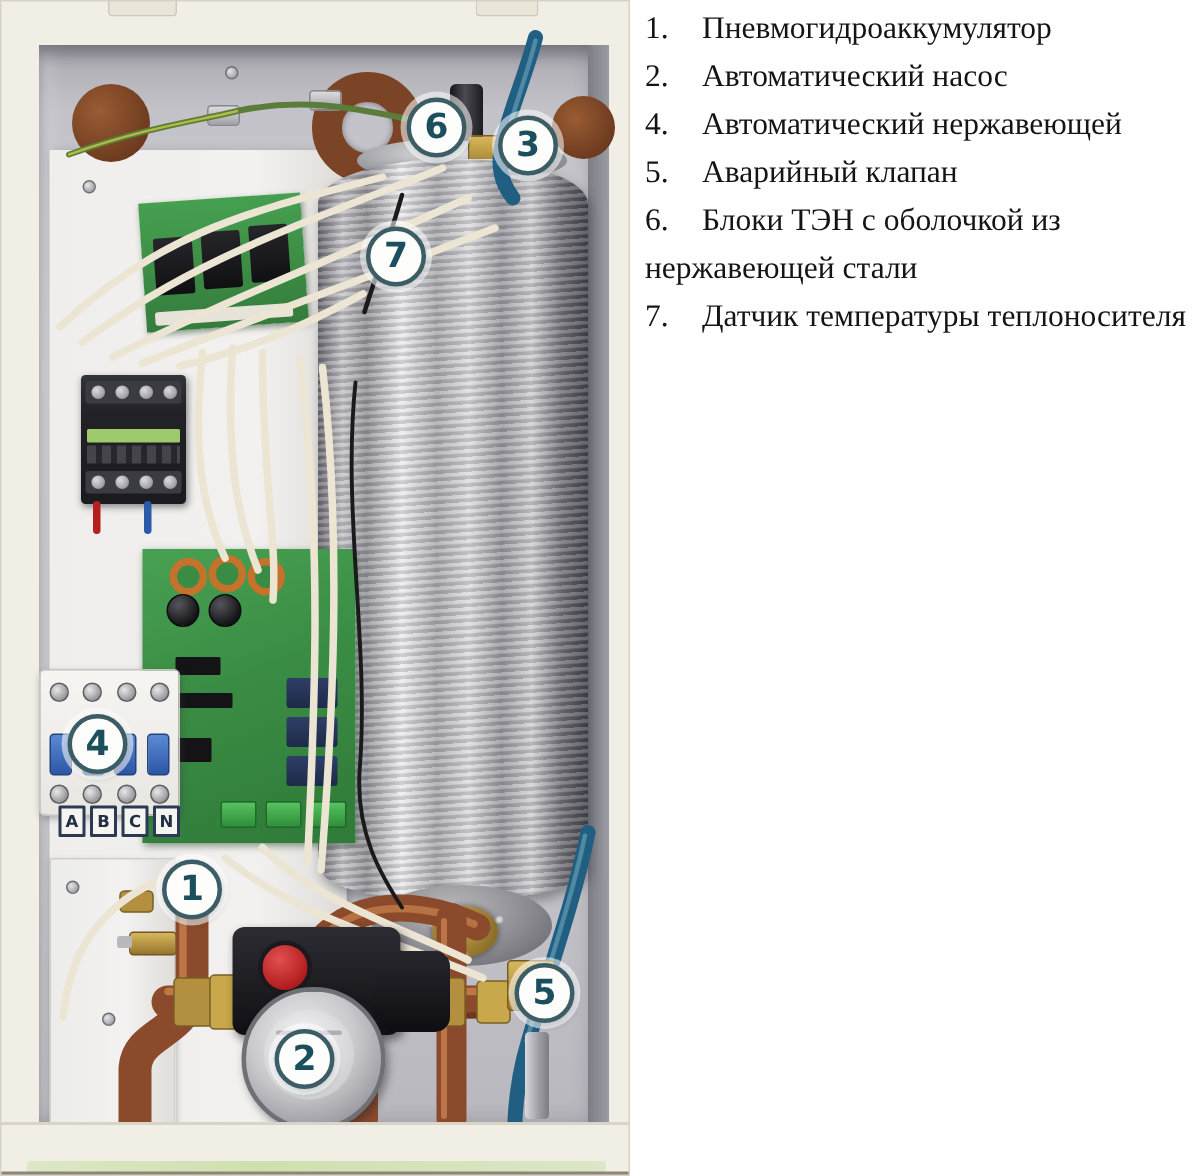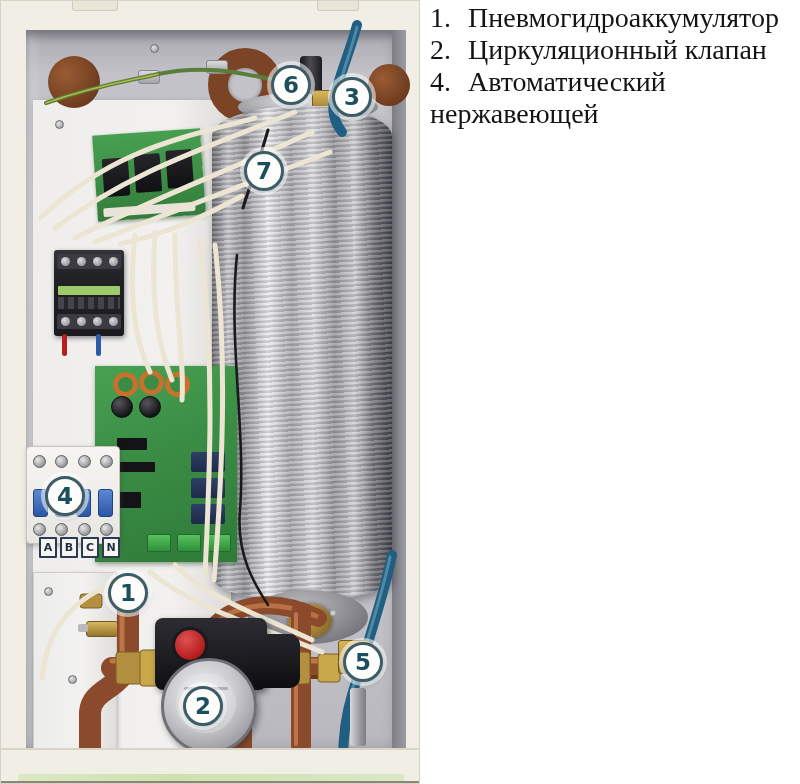--- a/index.html
+++ b/index.html
@@ -127,21 +127,21 @@
 
   
   .callout{position:absolute;width:40px;height:40px;border-radius:50%;
     background:#fdfdfb;border:3px solid #3d5d66;box-sizing:border-box;
     display:flex;align-items:center;justify-content:center;
     box-shadow:0 0 0 4px rgba(255,255,255,.55), 1px 2px 4px rgba(30,50,60,.4);}
   .callout span{font:bold 23px "DejaVu Sans",sans-serif;color:#1b4f5e;line-height:1;}
 
   
   .legend{position:absolute;left:430px;top:2px;width:368px;color:#141414;}
-  .legend-item{font-size:28px;line-height:32px;}
+  .legend-item{font-size:21px;line-height:32px;}
   .legend-item .num{display:inline-block;width:38px;}
 
   svg.overlay{position:absolute;left:0;top:0;pointer-events:none;}
 </style>
 </head>
 <body>
 
 <div class="photo">
 
   <div class="interior"></div>
@@ -337,18 +337,27 @@
   <div class="callout" style="left:244px;top:151px;">
       <span>7</span>
     </div>
 </div>
 
 <div class="legend">
   <div class="legend-item">
     <span class="num">1.</span><span>Пневмогидроаккумулятор</span>
   </div>
   <div class="legend-item">
-    <span class="num">2.</span><span>Циркуляционный клапан</span>
+    <span class="num">2.</span><span>Автоматический насос</span>
   </div>
   <div class="legend-item">
     <span class="num">4.</span><span>Автоматический нержавеющей</span>
   </div>
+  <div class="legend-item">
+    <span class="num">5.</span><span>Аварийный клапан</span>
+  </div>
+  <div class="legend-item">
+    <span class="num">6.</span><span>Блоки ТЭН с оболочкой из нержавеющей стали</span>
+  </div>
+  <div class="legend-item">
+    <span class="num">7.</span><span>Датчик температуры теплоносителя</span>
+  </div>
 </div>
 
 </body></html>

